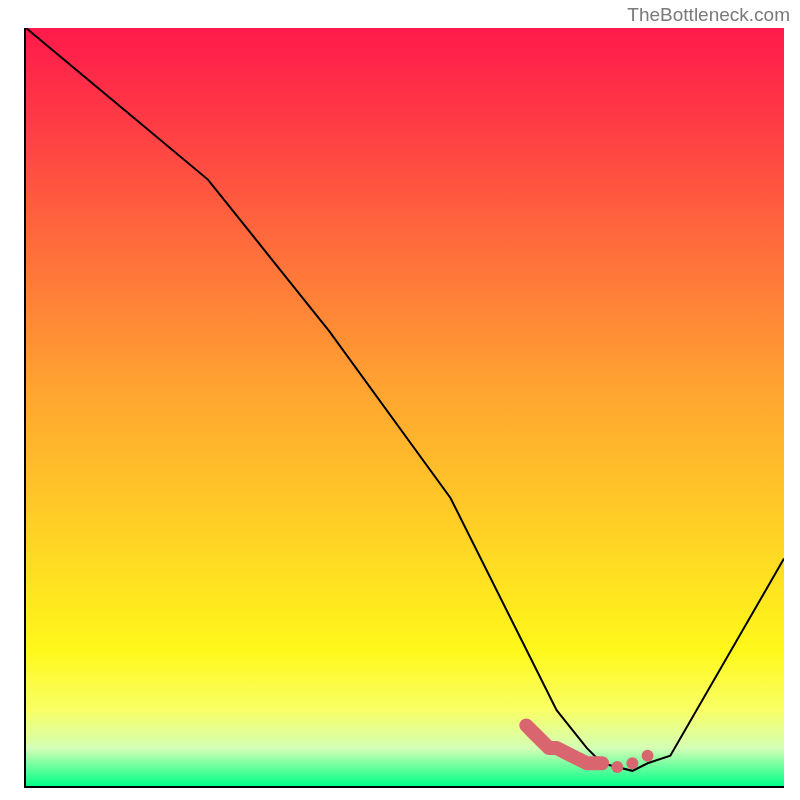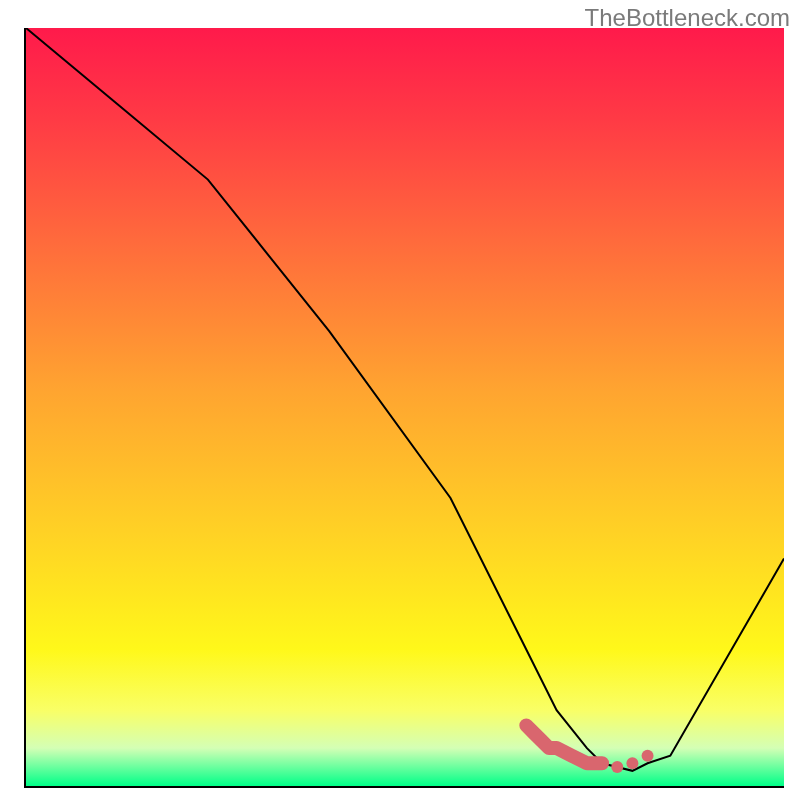--- a/index.html
+++ b/index.html
@@ -1,21 +1,21 @@
 <!DOCTYPE html>
 <html><head>
 <meta charset="utf-8">
 <style>
   * { margin: 0; padding: 0; box-sizing: border-box; }
   body { width: 800px; height: 800px; background: #fff; position: relative; font-family: Arial, sans-serif; }
   .attribution {
     position: absolute;
     top: 4px;
     right: 10px;
-    font-size: 24px;
+    font-size: 19px;
     color: #7a7a7a;
     font-weight: 500;
   }
   .plot-area {
     position: absolute;
     left: 24px;
     top: 28px;
     width: 760px;
     height: 760px;
     border-left: 2px solid #000;

